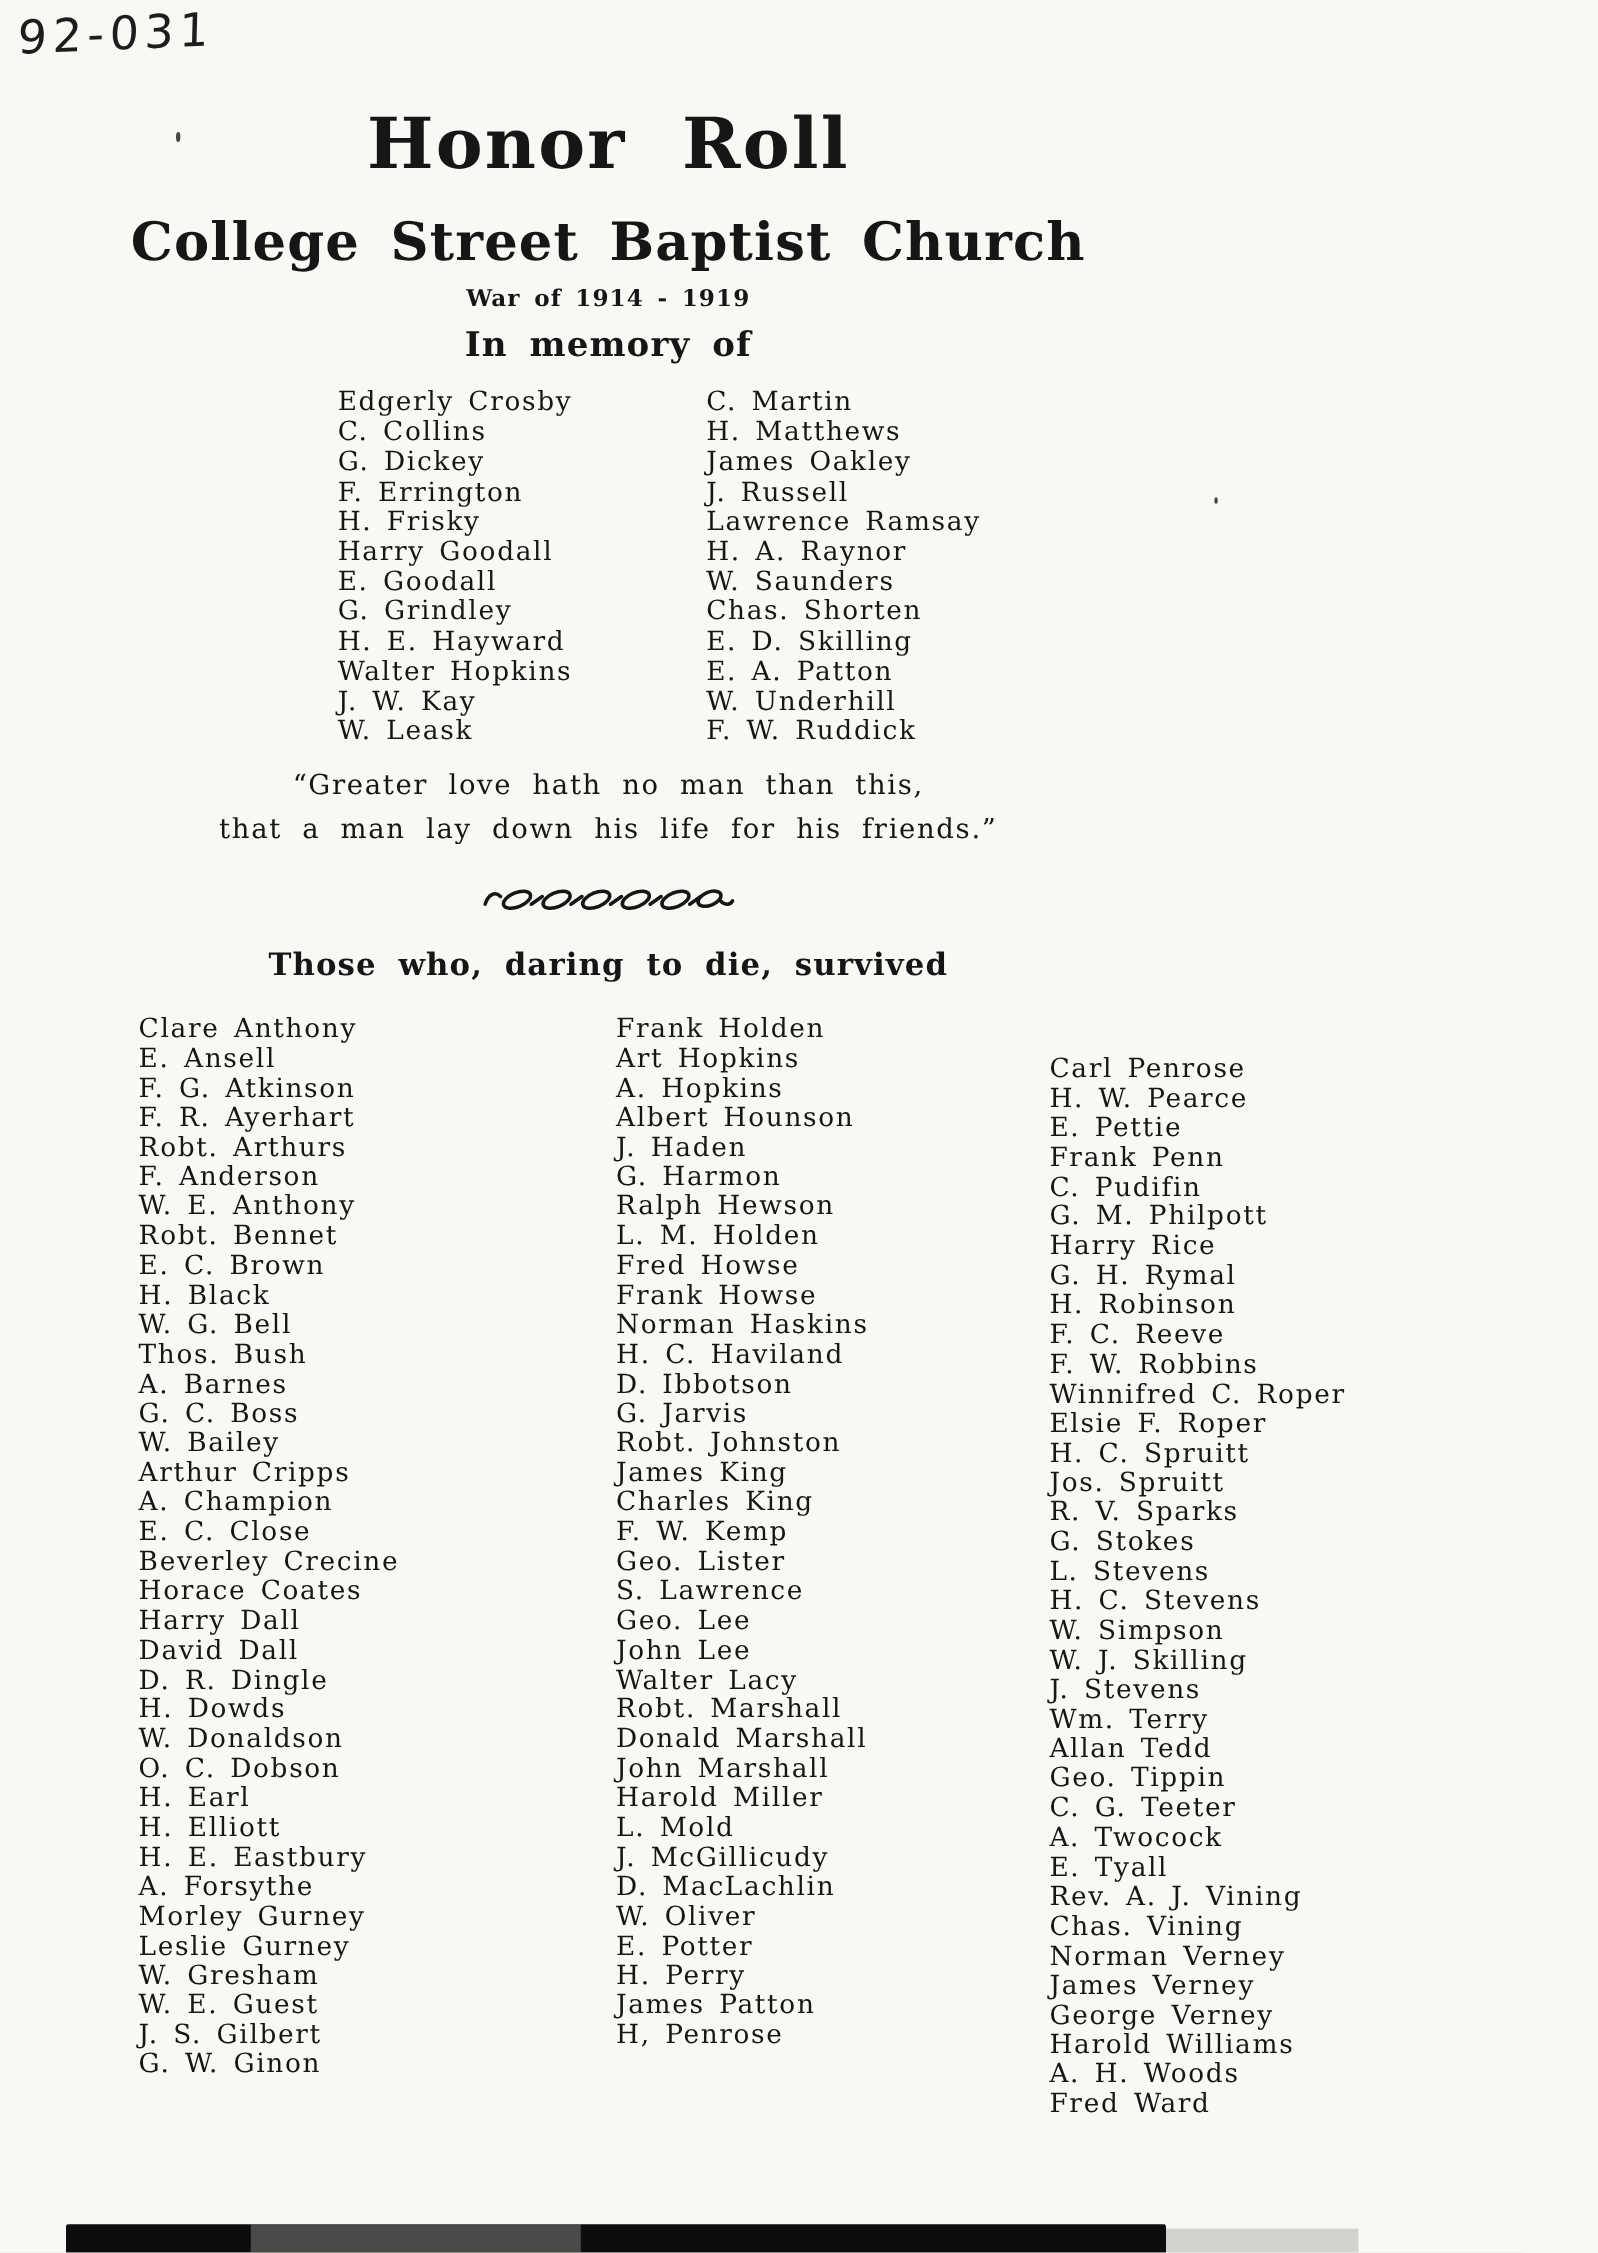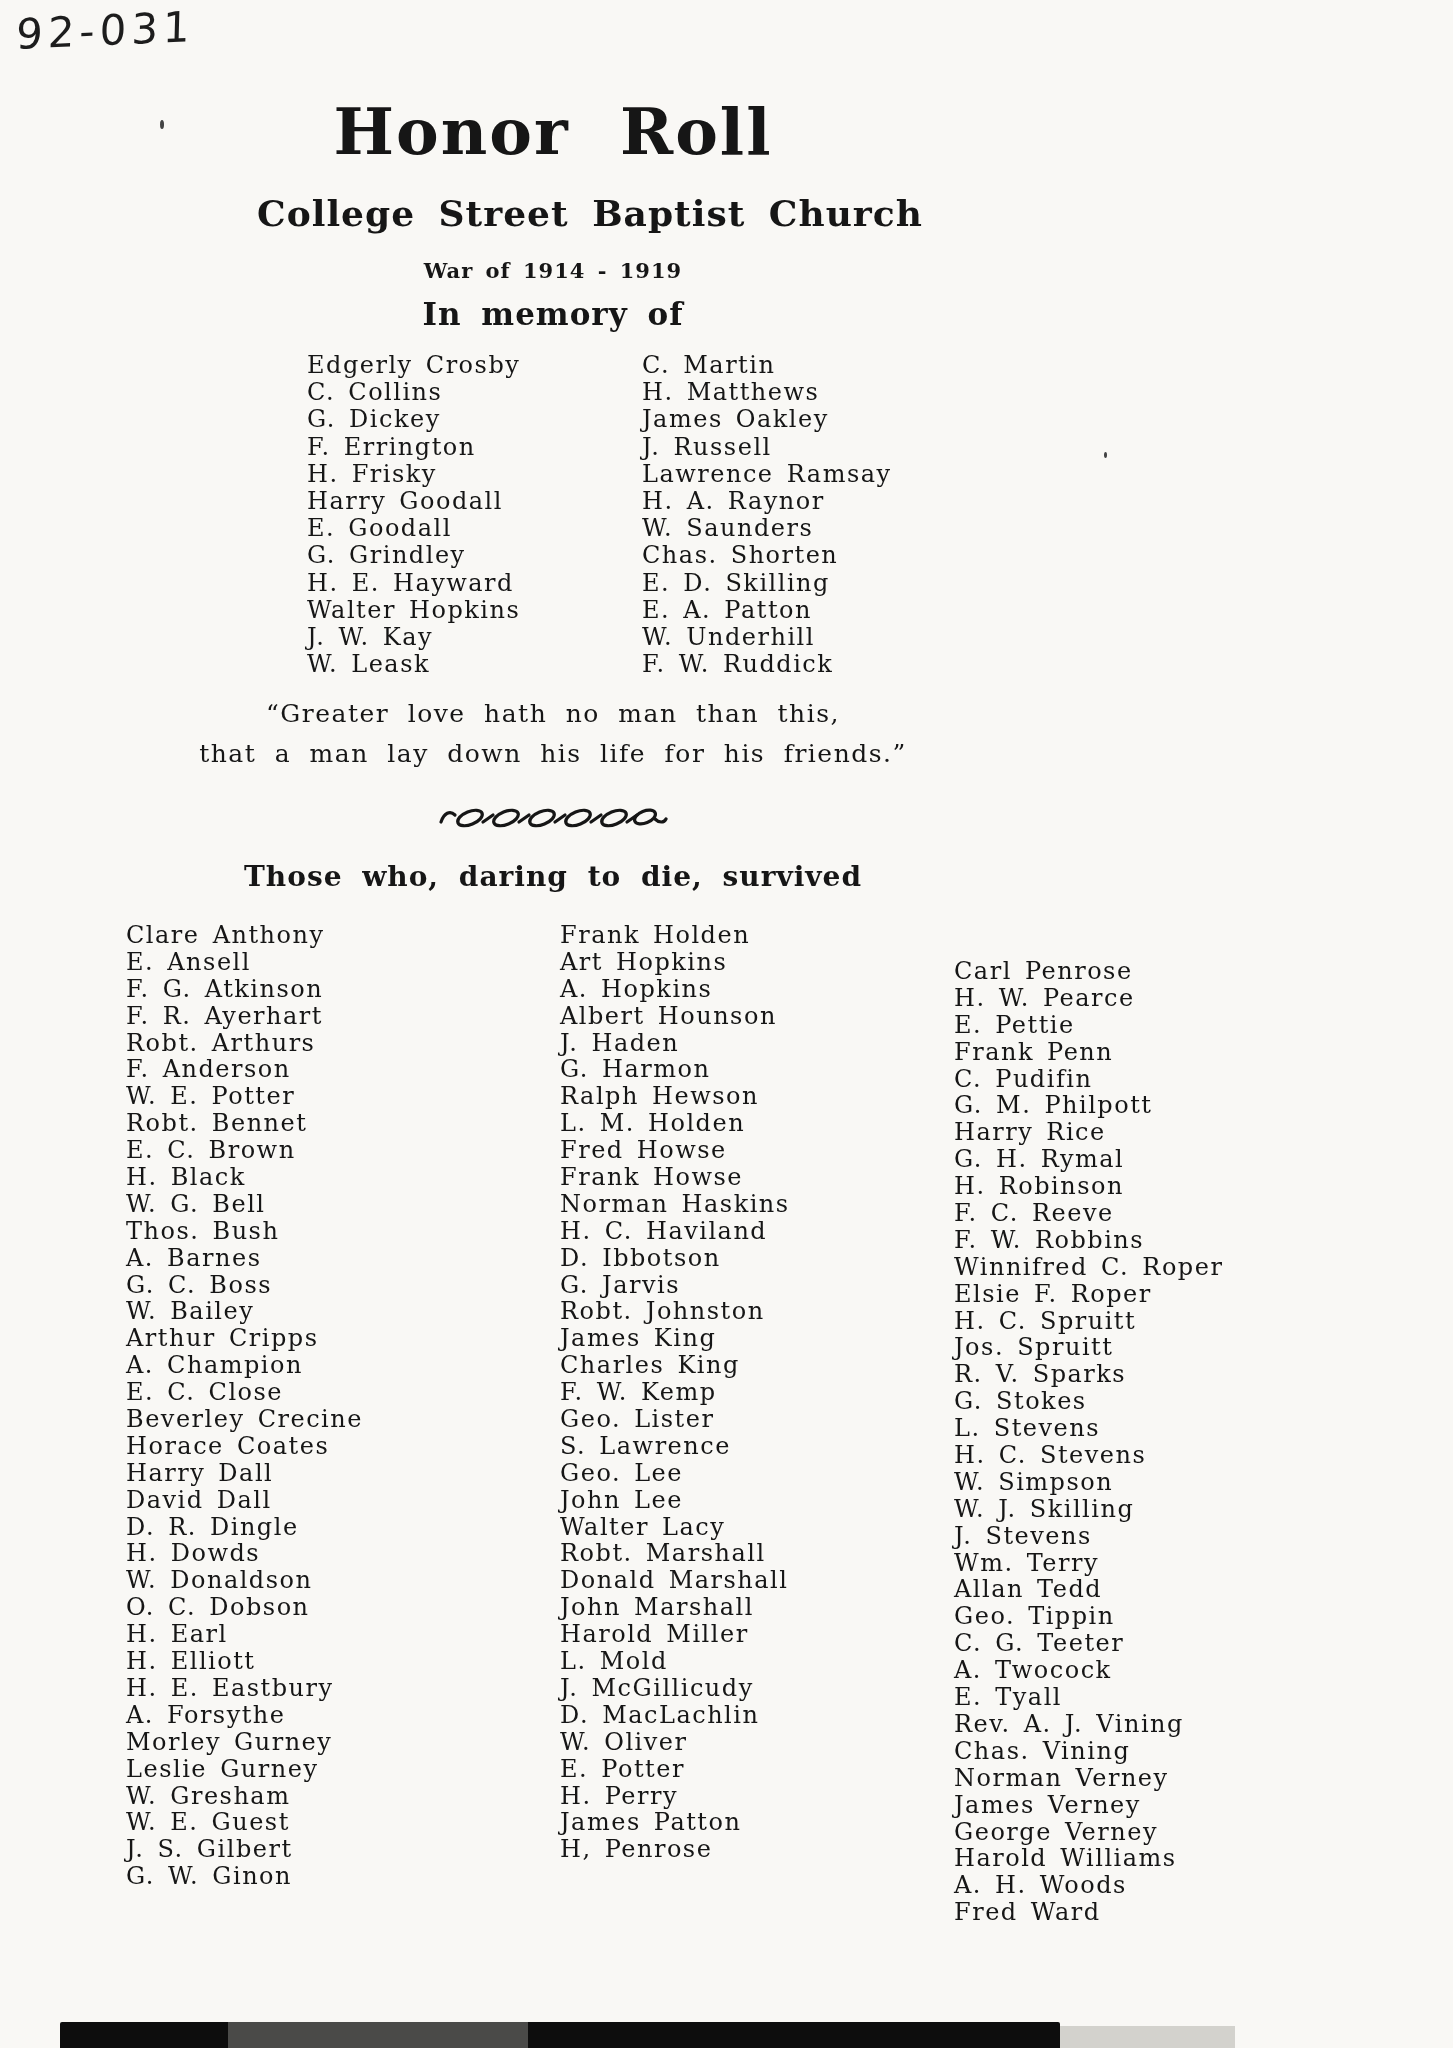--- a/index.html
+++ b/index.html
@@ -18,21 +18,21 @@
     font-size:42px;letter-spacing:5px;
     transform:rotate(-2.5deg) skewX(-4deg);
     color:#1d1d1d;
   }
   .title{
     position:absolute;left:0;top:94px;width:1106px;text-align:center;
     font-size:64px;font-weight:bold;letter-spacing:2px;word-spacing:26px;
   }
   .subtitle{
     position:absolute;left:0;top:192px;width:1106px;text-align:center;
-    font-size:36px;font-weight:bold;letter-spacing:1px;word-spacing:10px;margin-left:37px;
+    font-size:48px;font-weight:bold;letter-spacing:1px;word-spacing:10px;
   }
   .war{
     position:absolute;left:0;top:258px;width:1106px;text-align:center;
     font-size:21px;font-weight:bold;letter-spacing:1px;word-spacing:4px;
   }
   .memory-heading{
     position:absolute;left:0;top:296px;width:1106px;text-align:center;
     font-size:31px;font-weight:bold;letter-spacing:1px;word-spacing:8px;
   }
   .name-line{
@@ -143,21 +143,21 @@
 
   <div class="survivors-heading">Those who, daring to die, survived</div>
 
   <div class="surv-col c1">
       <div class="name-line">Clare Anthony</div>
       <div class="name-line">E. Ansell</div>
       <div class="name-line">F. G. Atkinson</div>
       <div class="name-line">F. R. Ayerhart</div>
       <div class="name-line">Robt. Arthurs</div>
       <div class="name-line">F. Anderson</div>
-      <div class="name-line">W. E. Potter</div>
+      <div class="name-line">W. E. Anthony</div>
       <div class="name-line">Robt. Bennet</div>
       <div class="name-line">E. C. Brown</div>
       <div class="name-line">H. Black</div>
       <div class="name-line">W. G. Bell</div>
       <div class="name-line">Thos. Bush</div>
       <div class="name-line">A. Barnes</div>
       <div class="name-line">G. C. Boss</div>
       <div class="name-line">W. Bailey</div>
       <div class="name-line">Arthur Cripps</div>
       <div class="name-line">A. Champion</div>

